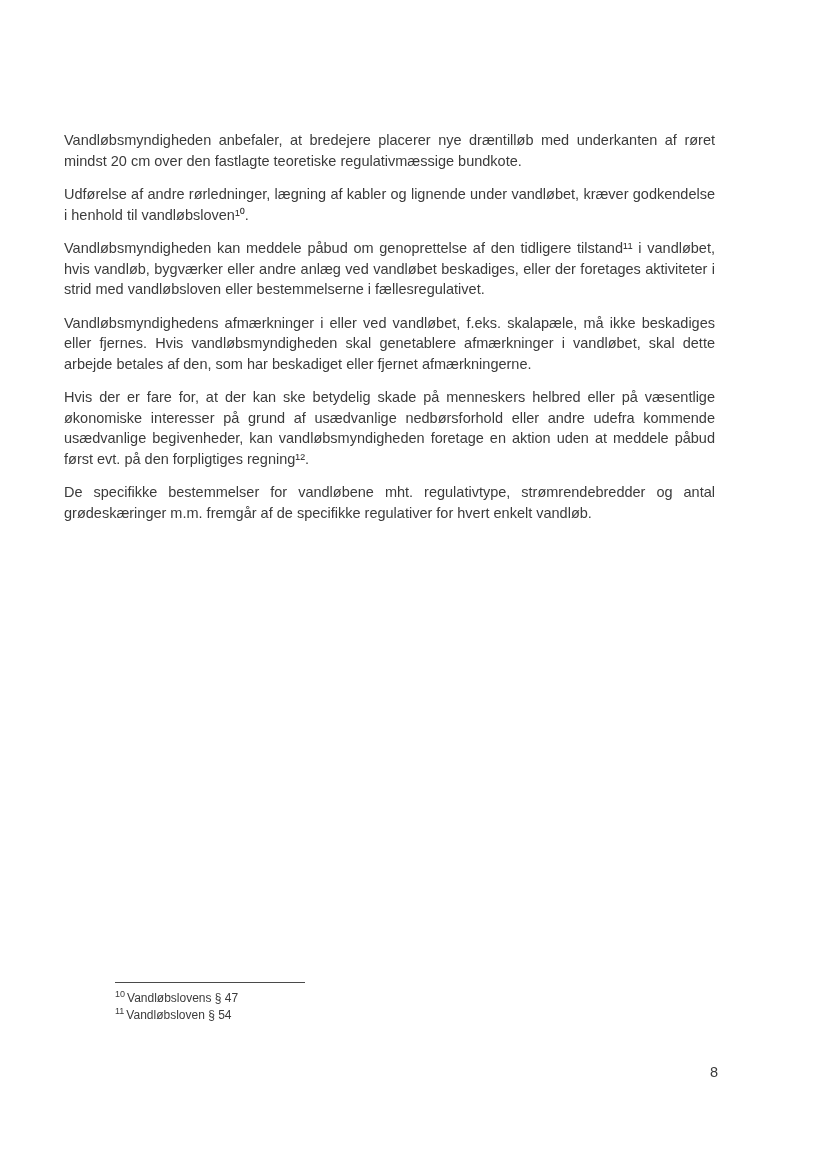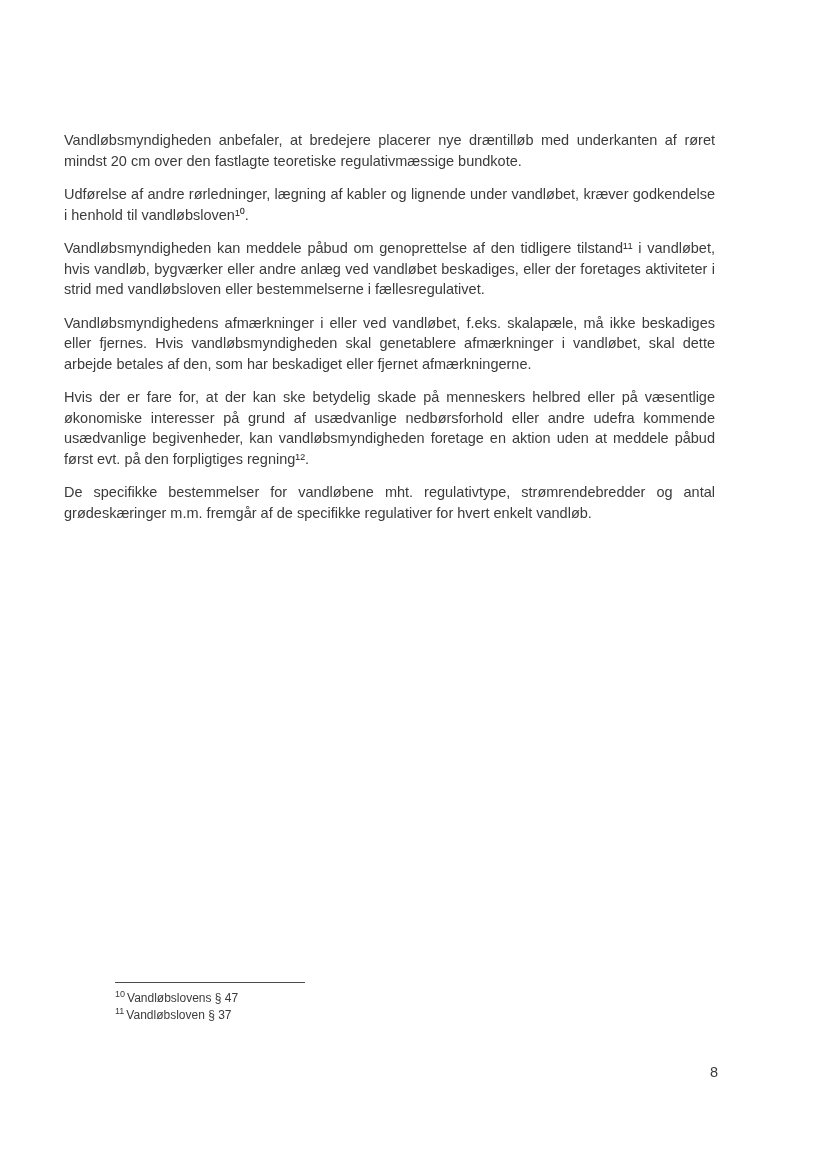--- a/index.html
+++ b/index.html
@@ -84,18 +84,18 @@
   <p class="body-text">Vandløbsmyndighedens afmærkninger i eller ved vandløbet, f.eks. skalapæle, må ikke beskadiges eller fjernes. Hvis vandløbsmyndigheden skal genetablere afmærkninger i vandløbet, skal dette arbejde betales af den, som har beskadiget eller fjernet afmærkningerne.</p>
   <p class="body-text">Hvis der er fare for, at der kan ske betydelig skade på menneskers helbred eller på væsentlige økonomiske interesser på grund af usædvanlige nedbørsforhold eller andre udefra kommende usædvanlige begivenheder, kan vandløbsmyndigheden foretage en aktion uden at meddele påbud først evt. på den forpligtiges regning¹².</p>
 
 
   <p class="body-text">De specifikke bestemmelser for vandløbene mht. regulativtype, strømrendebredder og antal grødeskæringer m.m. fremgår af de specifikke regulativer for hvert enkelt vandløb.</p>
 
 
   <div class="footnotes">
     <div class="footnote-rule"></div>
     <div class="footnote"><sup>10</sup><span>Vandløbslovens § 47</span></div>
-    <div class="footnote"><sup>11</sup><span>Vandløbsloven § 37</span></div>
+    <div class="footnote"><sup>11</sup><span>Vandløbsloven § 54</span></div>
   </div>
 
   <div class="page-number">8</div>
 
 </div>
 
 </body></html>

